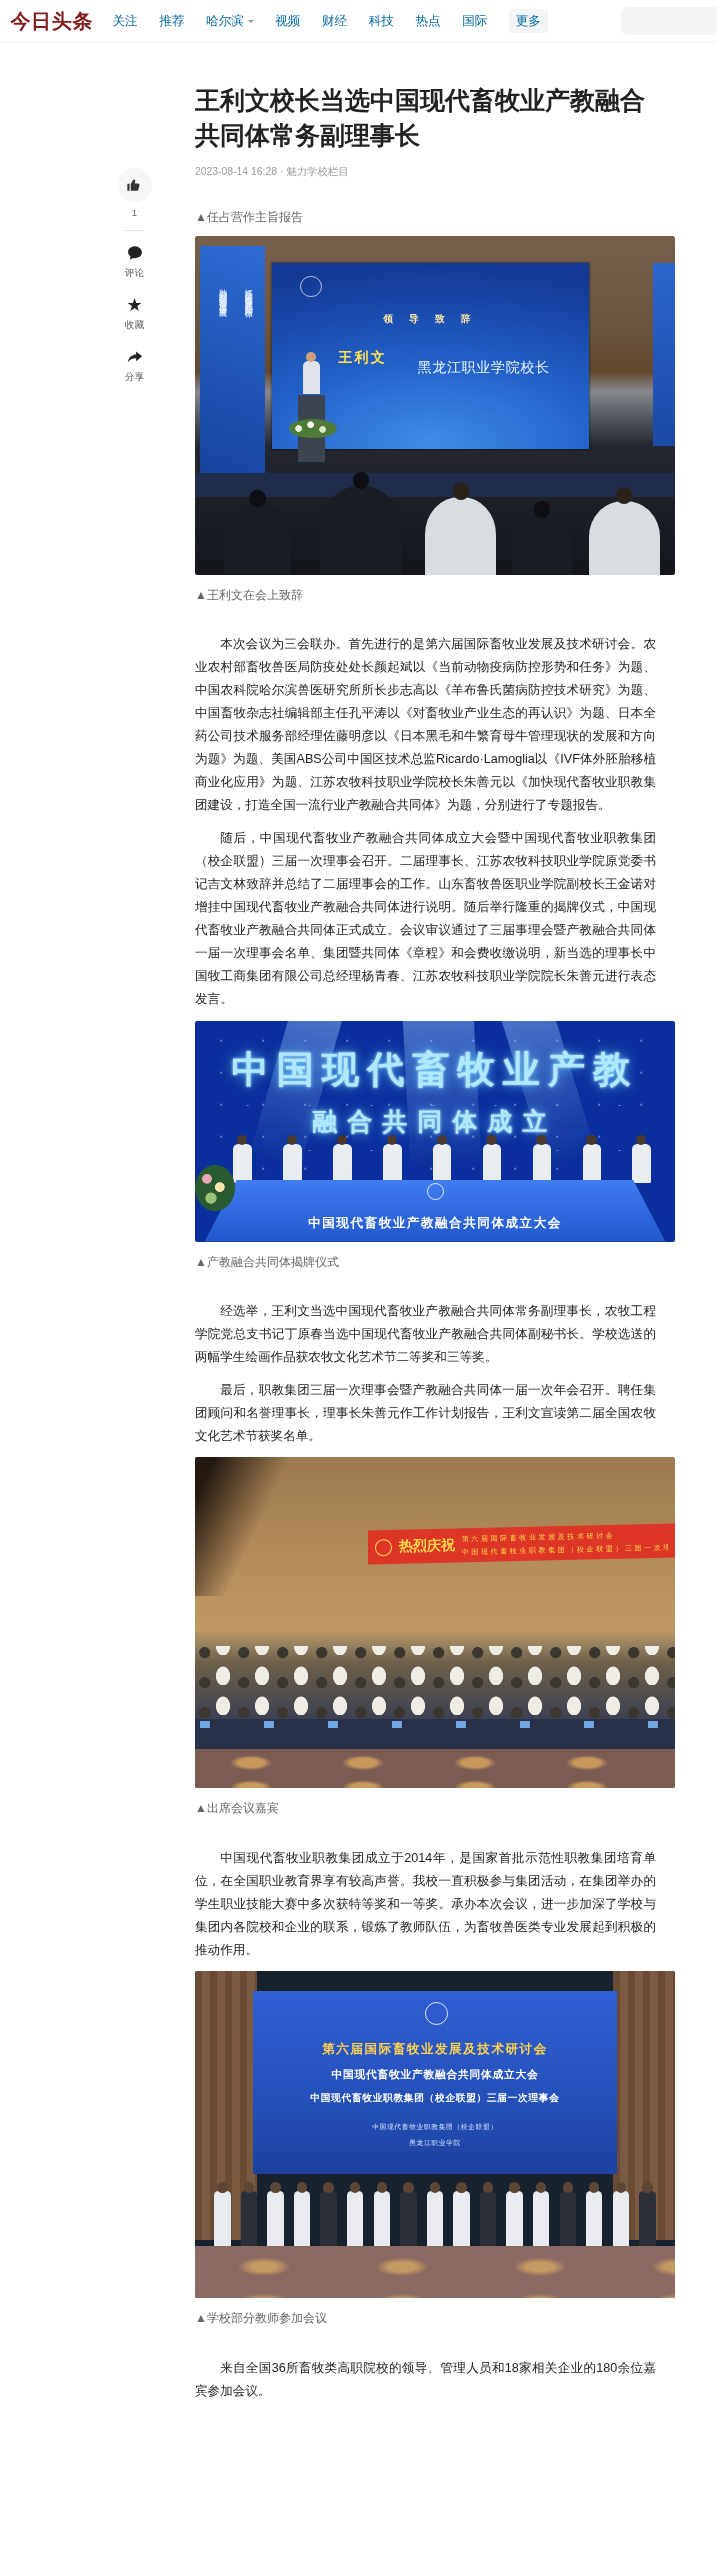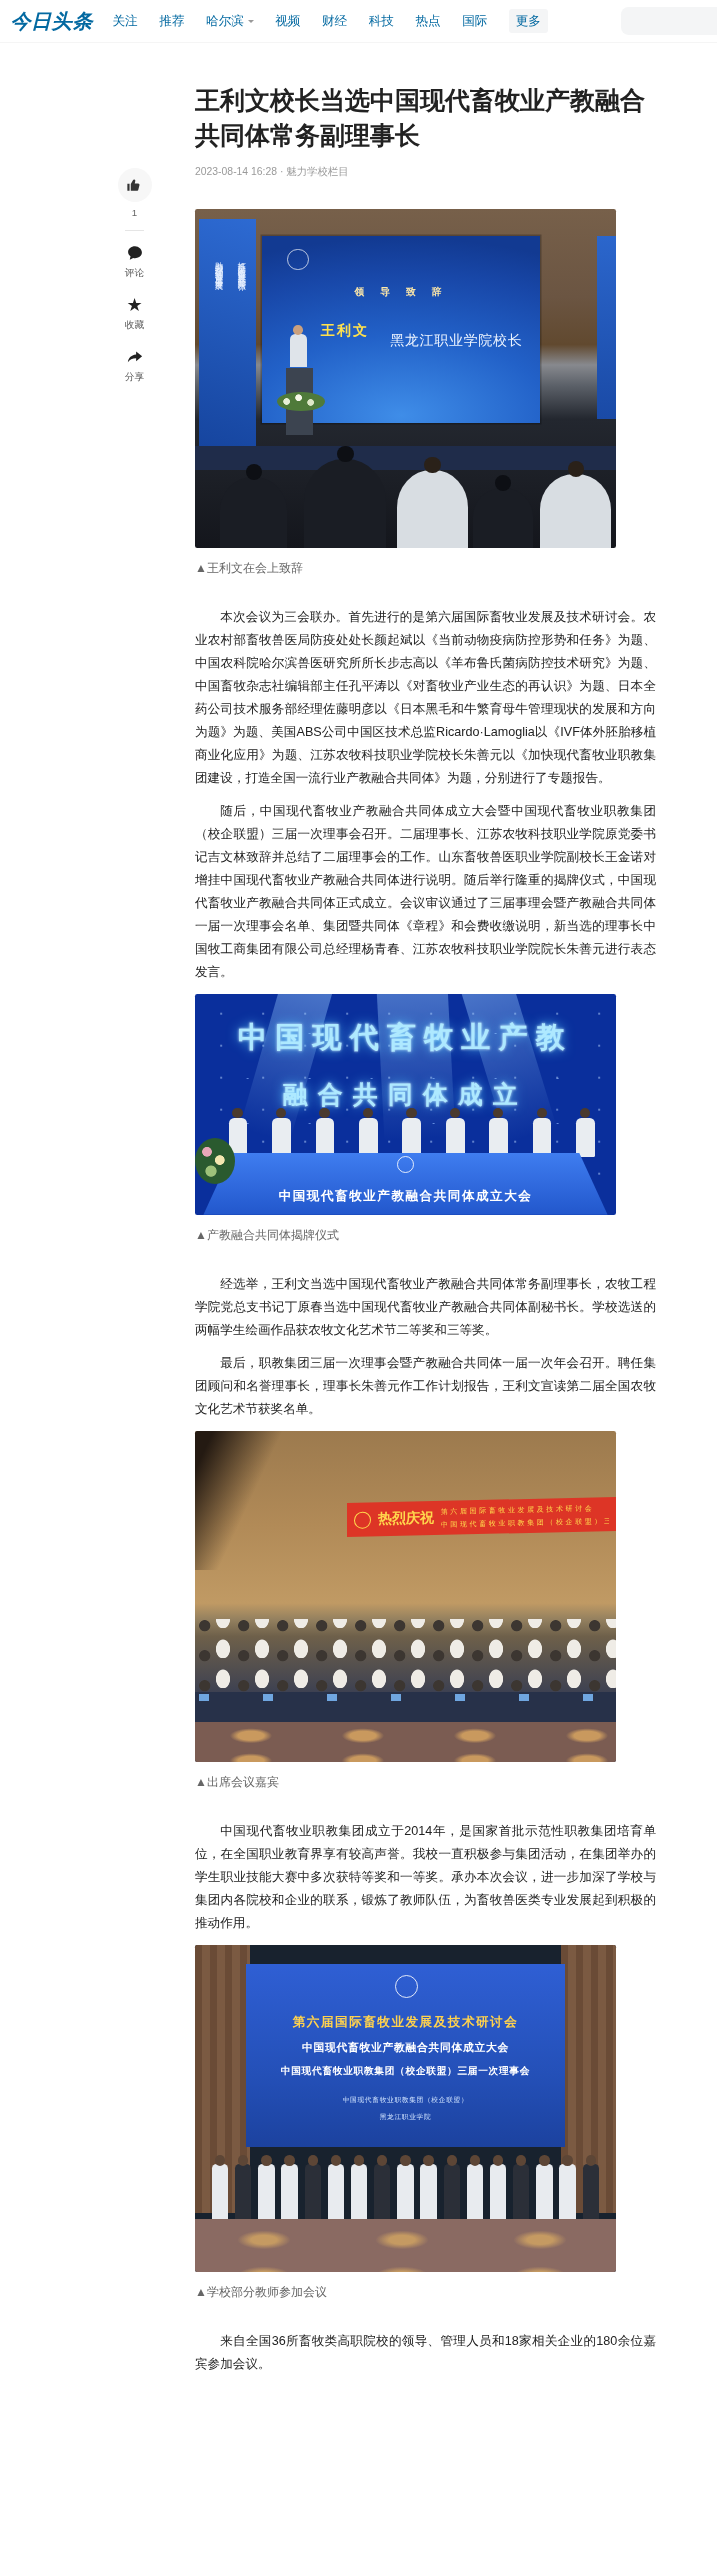--- a/index.html
+++ b/index.html
@@ -1,20 +1,20 @@
 <!DOCTYPE html>
 <html lang="zh" style="font-size:12px"><head>
 <meta charset="utf-8">
 <style>
   html,body{margin:0;padding:0;background:#fff;}
   body{width:717px;font-family:"Liberation Sans","DejaVu Sans",sans-serif;color:#222;}
 
   
   .navbar{position:relative;height:43px;display:flex;align-items:center;padding:0 10.4px;background:#fff;border-bottom:0.7px solid #f5f5f5;box-sizing:border-box;}
-  .logo{font-size:20px;font-weight:800;color:#0369a1;letter-spacing:0.7px;margin-right:19.3px;white-space:nowrap;cursor:pointer;font-style:italic;}
+  .logo{font-size:20px;font-weight:800;color:#7f1d1d;letter-spacing:0.7px;margin-right:19.3px;white-space:nowrap;cursor:pointer;}
   .nav-items{display:flex;align-items:center;gap:21.6px;font-size:12.6px;color:#0369a1;}
   .nav-item{cursor:pointer;white-space:nowrap;display:flex;align-items:center;}
   .caret{width:0;height:0;border-left:3px solid transparent;border-right:3px solid transparent;border-top:3.7px solid #999;margin-left:3.7px;display:inline-block;}
   .more-pill{background:#f4f5f6;border-radius:3px;padding:3.7px 6.7px;}
   .search-box{position:absolute;left:621px;right:0;top:7.4px;height:27.5px;background:#f4f5f6;border-radius:7.4px 0 0 7.4px;}
 
   
   .page{position:relative;}
   .article{margin-left:195px;width:461px;padding-top:40px;padding-bottom:7.4px;}
 
@@ -28,21 +28,21 @@
   .star-glyph{font-size:18px;line-height:18px;color:#222;}
 
   
   .title{font-size:25px;line-height:35px;font-weight:700;color:#222;margin:0 0 12px;}
   .meta{font-size:10.4px;color:#9a9a9a;margin-bottom:30px;}
   .para{font-size:12.6px;line-height:23px;color:#222;text-align:justify;text-indent:2em;margin:0 0 9.7px;}
   .caption{font-size:12px;line-height:16.4px;color:#666;margin:13.4px 0 10.4px;text-indent:0;}
   .caption.post{margin-top:12px;margin-bottom:30px;}
 
   
-  .photo{position:relative;width:421px;border-radius:2.2px;overflow:hidden;margin:7.4px 0 9px;cursor:pointer;}
+  .photo{position:relative;width:480px;border-radius:2.2px;overflow:hidden;margin:7.4px 0 9px;cursor:pointer;}
   .abs{position:absolute;}
   .ring{position:absolute;border:1.5px solid rgba(255,255,255,.85);border-radius:50%;}
 
   
   .ph1{height:339px;background:linear-gradient(180deg,#77604a 0%,#6b5542 26%,#61492f 40%,#87898e 46%,#5c6169 52%,#23272f 62%,#14161c 100%);}
   .ph1 .screen{left:16%;top:8%;width:66%;height:55%;background:radial-gradient(120% 95% at 50% 96%,#3f8de8 0%,#2261c8 45%,#1847a8 80%,#123a92 100%);box-shadow:0 0 0 1.5px rgba(0,0,0,.25);}
   .ph1 .scr-ring{left:9%;top:7%;width:19.3px;height:19.3px;border-color:rgba(255,255,255,.7);}
   .ph1 .scr-h{left:0;right:0;top:27%;text-align:center;color:#ffe9a8;font-size:9.7px;letter-spacing:6.7px;font-weight:700;}
   .ph1 .scr-name{left:21%;top:46%;color:#ffe14d;font-size:14px;font-weight:700;letter-spacing:2.2px;}
   .ph1 .scr-title{left:46%;top:51.5%;color:#eef5ff;font-size:14px;letter-spacing:0.7px;}
@@ -59,21 +59,21 @@
   .ph1 .per{bottom:0;background:#1a1d24;border-radius:48% 48% 0 0;}
   .ph1 .per::before{content:"";position:absolute;left:50%;top:-13.4px;margin-left:-8.2px;width:16.4px;height:16.4px;border-radius:50%;background:#0d0f14;}
   .ph1 .per.w{background:#d8dde2;} .ph1 .per.w::before{background:#2a2119;}
 
   
   .ph2{height:221px;background:#0a2f9c;}
   .ph2 .stars{inset:0;background-image:radial-gradient(#bcd8ff 0.7px,transparent 1.2px),radial-gradient(#8fb8ff 0.7px,transparent 1.2px);background-size:42px 32px,62px 45px;background-position:5.2px 3.7px,21.6px 17px;opacity:.65;}
   .ph2 .beam{top:-12%;width:52px;height:78%;background:linear-gradient(180deg,rgba(150,200,255,.5),rgba(150,200,255,0));}
   .ph2 .b1{left:16%;transform:rotate(16deg);} .ph2 .b2{left:44%;width:71px;transform:rotate(-3deg);} .ph2 .b3{left:68%;transform:rotate(-17deg);}
   .ph2 .gl{left:0;right:0;text-align:center;font-weight:800;color:#aee9ff;text-shadow:0 0 12px rgba(90,200,255,.95),0 0 3px #fff;}
-  .ph2 .gl1{top:11%;font-size:29px;letter-spacing:8.2px;}
+  .ph2 .gl1{top:11%;font-size:37px;letter-spacing:8.2px;}
   .ph2 .gl2{top:38%;font-size:24.6px;letter-spacing:10.4px;}
   .ph2 .figrow{left:8%;right:5%;bottom:25%;height:42px;display:flex;justify-content:space-between;}
   .fig{width:18.6px;height:39px;background:#e9edf1;border-radius:5.2px 5.2px 1.5px 1.5px;position:relative;display:inline-block;}
   .fig::before{content:"";position:absolute;top:-9.7px;left:3.7px;width:10.4px;height:10.4px;border-radius:50%;background:#4a3a2e;}
   .ph2 .table{left:2%;right:2%;bottom:0;height:28%;background:linear-gradient(180deg,#3f7df0,#2257cc);clip-path:polygon(7% 0,93% 0,100% 100%,0 100%);}
   .ph2 .t-ring{left:50%;margin-left:-8.2px;top:5%;width:15px;height:15px;}
   .ph2 .ttxt{left:0;right:0;bottom:16%;text-align:center;color:#fff;font-weight:700;font-size:12.6px;letter-spacing:1.5px;}
   .ph2 .bouquet{left:0;bottom:14%;width:40px;height:46px;border-radius:50%;background:radial-gradient(circle at 30% 30%,#e8a7b8 4.5px,transparent 5.2px),radial-gradient(circle at 62% 48%,#f3e6b0 4.5px,transparent 5.2px),radial-gradient(circle at 40% 72%,#9ec27a 5.2px,transparent 6px),#2a5a2f;}
 
   
@@ -155,20 +155,21 @@
       </svg>
       <span class="lbl">分享</span>
     </div>
   </aside>
 
   <article class="article">
     <h1 class="title">王利文校长当选中国现代畜牧业产教融合共同体常务副理事长</h1>
     <div class="meta">2023-08-14 16:28 · 魅力学校栏目</div>
 
 
+    <div class="caption">▲任占营作主旨报告</div>
 
     <div class="photo ph1">
       <div class="abs panelL">
         <span class="abs vtext v1">打造全国畜牧行业产教融合共同体</span>
         <span class="abs vtext v2">助力我国现代畜牧产业高质量发展</span>
       </div>
       <div class="abs screen">
         <span class="ring scr-ring"></span>
         <span class="abs scr-h">领 导 致 辞</span>
         <span class="abs scr-name">王利文</span>

